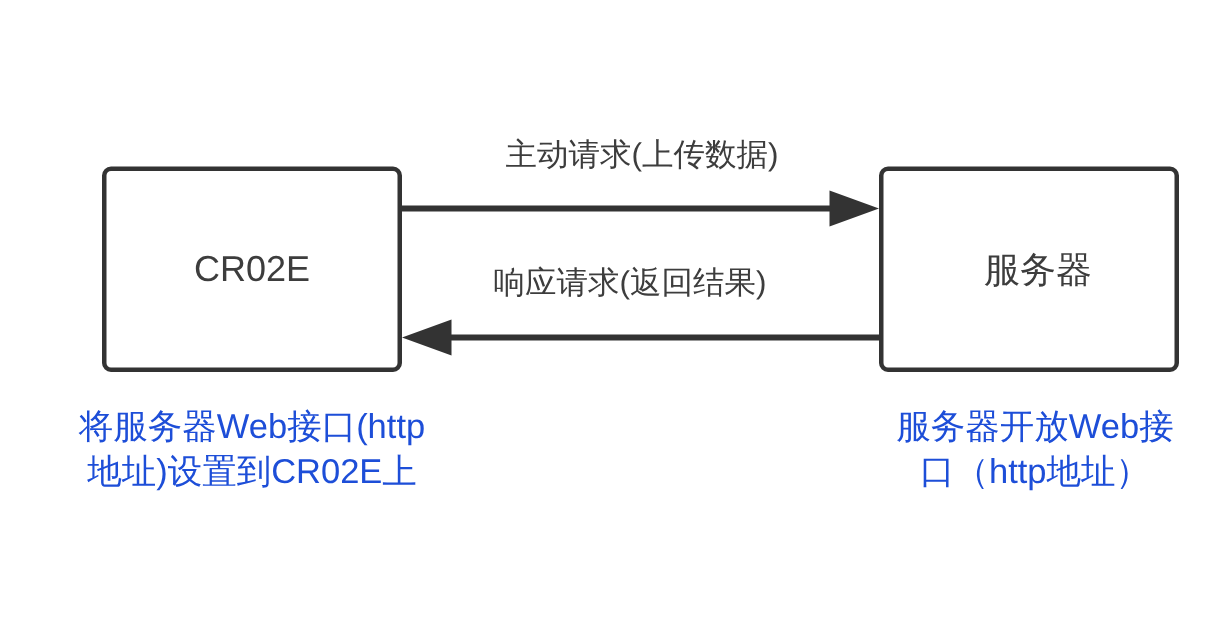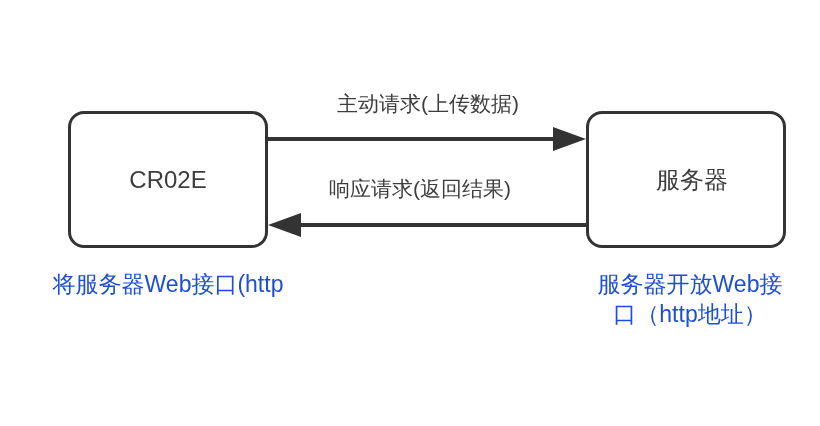--- a/index.html
+++ b/index.html
@@ -20,21 +20,21 @@
     left: 0;
     top: 0;
     width: 820px;
     height: 426px;
   }
   .node {
     position: absolute;
     width: 200px;
     height: 137px;
     border: 3px solid #333333;
-    border-radius: 16px;
+    border-radius: 6px;
     background: #ffffff;
     display: flex;
     align-items: center;
     justify-content: center;
     font-size: 24px;
     color: #3d3d3d;
   }
   .node-left  { left: 68px;  top: 111px; }
   .node-right { left: 586px; top: 111px; padding-left: 12px; }
   .arrow-label {
@@ -83,20 +83,21 @@
   <div class="node node-right">
     <span>服务器</span>
   </div>
 
   <div class="arrow-label label-top">主动请求(上传数据)</div>
 
   <div class="arrow-label label-bottom">响应请求(返回结果)</div>
 
   <div class="caption caption-left">
     <div>将服务器Web接口(http</div>
+    <div>地址)设置到CR02E上</div>
   </div>
 
   <div class="caption caption-right">
     <div>服务器开放Web接</div>
     <div>口（http地址）</div>
   </div>
 
 </div>
 
 </body></html>

